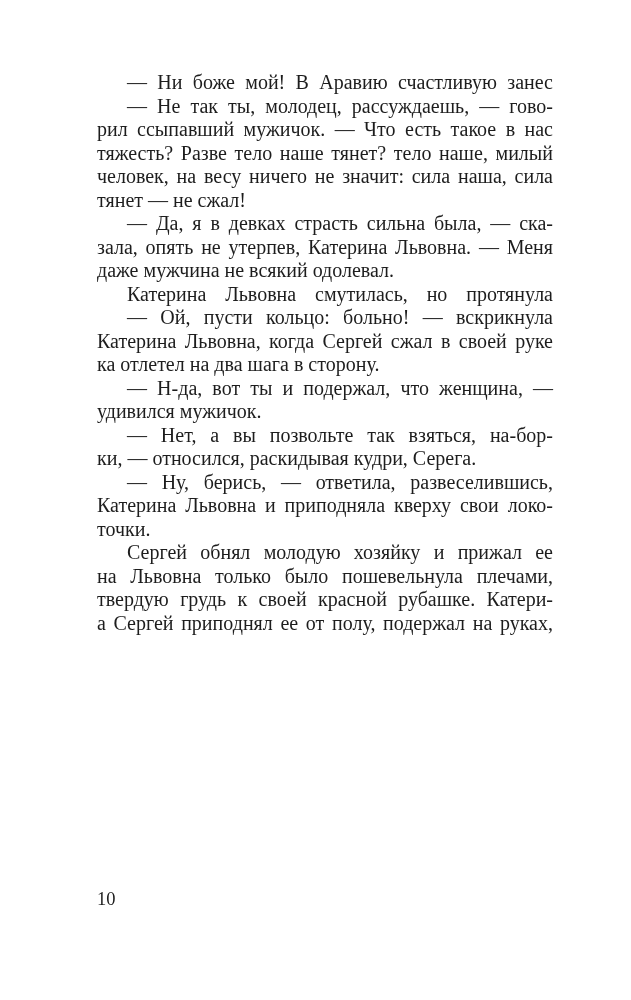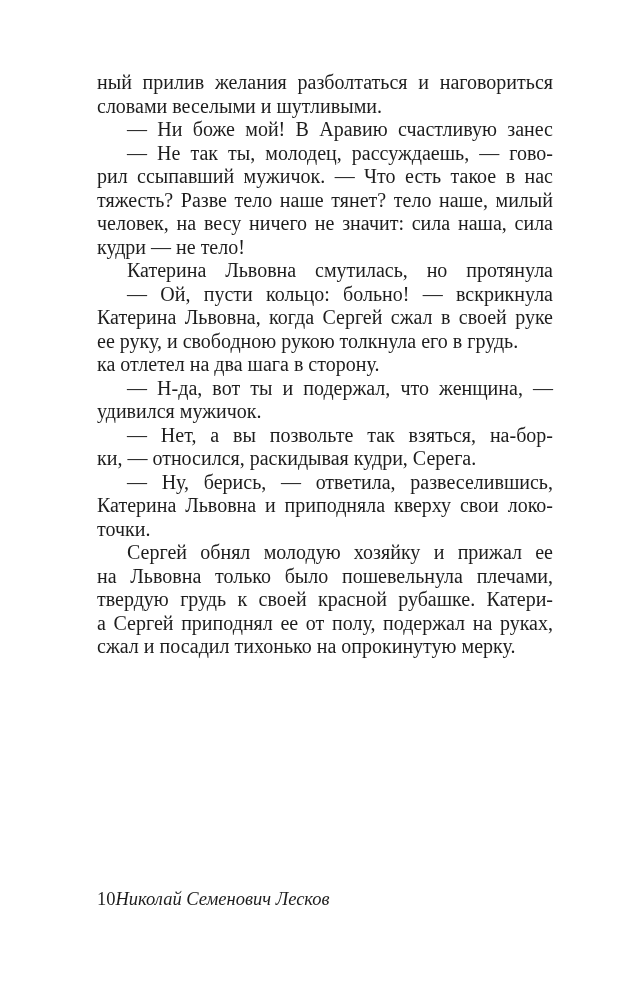--- a/index.html
+++ b/index.html
@@ -35,55 +35,56 @@
   }
   .line.indent {
     text-indent: 30px;
   }
   .footer {
     position: absolute;
     left: 97px;
     width: 456px;
     top: 888px;
     display: flex;
+    justify-content: space-between;
     align-items: baseline;
     color: #1d1d1d;
     font-size: 18.5px;
     line-height: 22px;
   }
   .footer .author {
     font-style: italic;
   }
 </style>
 </head>
 <body>
 
 <div class="page">
   <div class="text-block" id="text-block">
       <div class="para">
-        <div class="line just">ный прилив желания разболтаться и наговориться</div>
-        <div class="line">словами веселыми и шутливыми.</div>
-      </div>
-      <div class="para">
         <div class="line just indent">— Ни боже мой! В Аравию счастливую занес</div>
       </div>
       <div class="para">
         <div class="line just indent">— Не так ты, молодец, рассуждаешь, — гово-</div>
         <div class="line just">рил ссыпавший мужичок. — Что есть такое в нас</div>
         <div class="line just">тяжесть? Разве тело наше тянет? тело наше, милый</div>
         <div class="line just">человек, на весу ничего не значит: сила наша, сила</div>
-        <div class="line">кудри — не тело!</div>
+        <div class="line">тянет — не сжал!</div>
+      </div>
+      <div class="para">
+        <div class="line just indent">— Да, я в девках страсть сильна была, — ска-</div>
+        <div class="line just">зала, опять не утерпев, Катерина Львовна. — Меня</div>
+        <div class="line">даже мужчина не всякий одолевал.</div>
       </div>
       <div class="para">
         <div class="line just indent">Катерина Львовна смутилась, но протянула</div>
       </div>
       <div class="para">
         <div class="line just indent">— Ой, пусти кольцо: больно! — вскрикнула</div>
         <div class="line just">Катерина Львовна, когда Сергей сжал в своей руке</div>
-        <div class="line">ее руку, и свободною рукою толкнула его в грудь.</div>
       </div>
       <div class="para">
         <div class="line">ка отлетел на два шага в сторону.</div>
       </div>
       <div class="para">
         <div class="line just indent">— Н-да, вот ты и подержал, что женщина, —</div>
         <div class="line">удивился мужичок.</div>
       </div>
       <div class="para">
         <div class="line just indent">— Нет, а вы позвольте так взяться, на-бор-</div>
@@ -92,20 +93,18 @@
       <div class="para">
         <div class="line just indent">— Ну, берись, — ответила, развеселившись,</div>
         <div class="line just">Катерина Львовна и приподняла кверху свои локо-</div>
         <div class="line">точки.</div>
       </div>
       <div class="para">
         <div class="line just indent">Сергей обнял молодую хозяйку и прижал ее</div>
         <div class="line just">на Львовна только было пошевельнула плечами,</div>
         <div class="line just">твердую грудь к своей красной рубашке. Катери-</div>
         <div class="line just">а Сергей приподнял ее от полу, подержал на руках,</div>
-        <div class="line">сжал и посадил тихонько на опрокинутую мерку.</div>
       </div>
     </div>
   <div class="footer">
     <span class="page-number">10</span>
-    <span class="author">Николай Семенович Лесков</span>
   </div>
 </div>
 
 </body></html>

